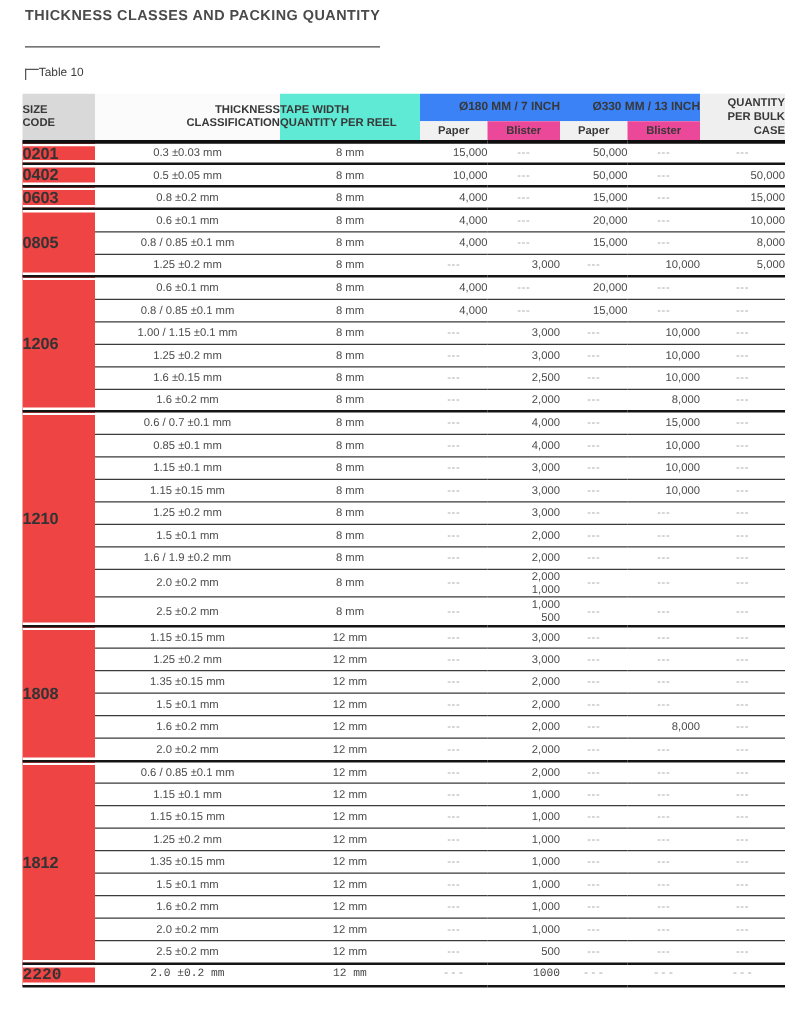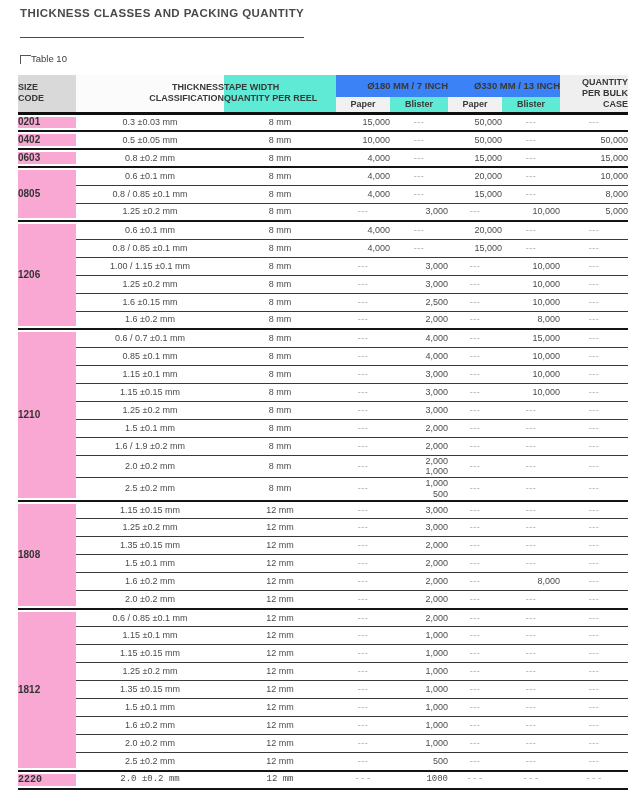--- a/index.html
+++ b/index.html
@@ -53,32 +53,32 @@
   }
 
   
   thead th { font-weight: bold; color: #383838; font-size: 9px; }
   th.h-size   { background: #d9d9d9; text-align: left;  padding: 4px 2px 3px 8px; vertical-align: bottom; }
   th.h-thick  { background: #fbfbfb; text-align: right; padding: 4px 3px 3px 0;  vertical-align: bottom; }
   th.h-tape   { background: #5eead4; text-align: left; padding: 4px 3px 3px 0;  vertical-align: bottom; margin-left: 12px; }
   th.h-span   { background: #3b82f6; text-align: right; font-size: 9.5px; padding: 5px 0 2px 0; vertical-align: bottom; height: 22px; }
   th.h-bulk   { background: #efefef; text-align: right; padding: 4px 3px 3px 0;  vertical-align: bottom; }
   th.h-paper  { background: #f1f1f1; text-align: center; padding: 2px 0 3px 0; height: 16px; }
-  th.h-blister{ background: #5eead4; text-align: center; padding: 2px 0 3px 0; height: 16px; }
+  th.h-blister{ background: #ec4899; text-align: center; padding: 2px 0 3px 0; height: 16px; }
   thead .bb, thead tr.sub th { border-bottom: 3px solid #0f0f0f; }
 
   
   tbody td { border-top: 1px solid #3a3a3a; color: #4b4b4b; height: 18px; }
   tbody tr.group-start td { border-top: 2px solid #141414; }
   tbody tr.last-row td { border-bottom: 2px solid #141414; font-family: Liberation Mono, monospace; }
 
   td.size {
-    background: #f9a8d4;
+    background: #ef4444;
     font-weight: bold;
-    font-size: 10px;
+    font-size: 13px;
     color: #333;
     text-align: left;
     padding-left: 8px;
     box-shadow: inset 0 2px 0 #ffffff, inset 0 -2px 0 #ffffff;
   }
   td.thickness { text-align: center; }
   td.tape      { text-align: center; padding-right: 22px; }
   td.val       { text-align: right;  padding-right: 3px; }
   td.dash      { text-align: center; color: #a8a8a8; padding-right: 0; letter-spacing: 0.5px; }
 </style>

